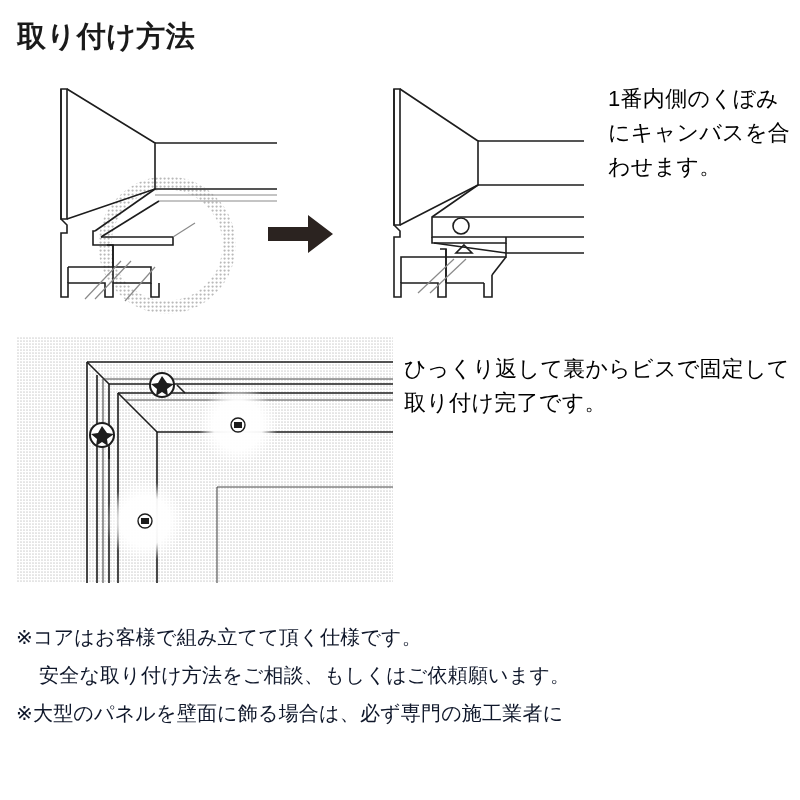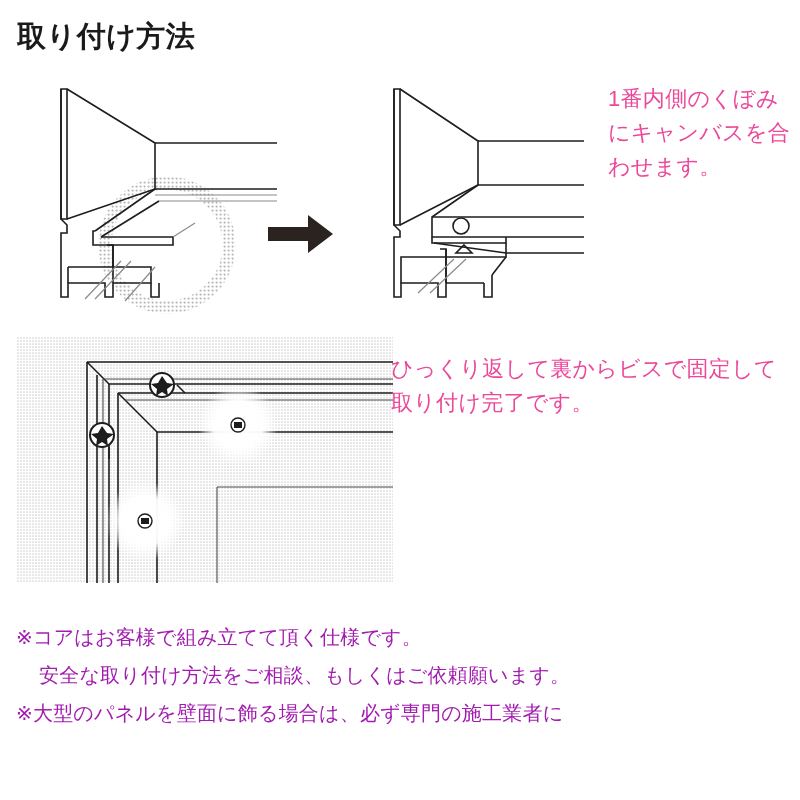--- a/index.html
+++ b/index.html
@@ -20,33 +20,33 @@
     letter-spacing:0.5px;line-height:1;
     white-space:nowrap;
   }
 
   
   .abs{position:absolute;}
 
   
   .step-text{
     position:absolute;
-    color:#ec4899;
+    color:#000000;
     font-size:22px;
     line-height:1.55;
     white-space:pre-line;
     letter-spacing:0.3px;
   }
   #step1-text{left:608px;top:82px;width:190px;}
-  #step2-text{left:391px;top:352px;width:392px;}
+  #step2-text{left:404px;top:352px;width:392px;}
 
   
   .notes{
     position:absolute;left:16px;top:618px;width:640px;
-    color:#a21caf;
+    color:#0f172a;
     font-size:20px;
     line-height:1.9;
     letter-spacing:0.2px;
   }
   .note-line{white-space:pre;}
   .note-indent{padding-left:23px;}
 
   
   svg{display:block;}
   .ln{fill:none;stroke:#1d1d1d;stroke-width:1.6;stroke-linejoin:miter;stroke-linecap:butt;}

